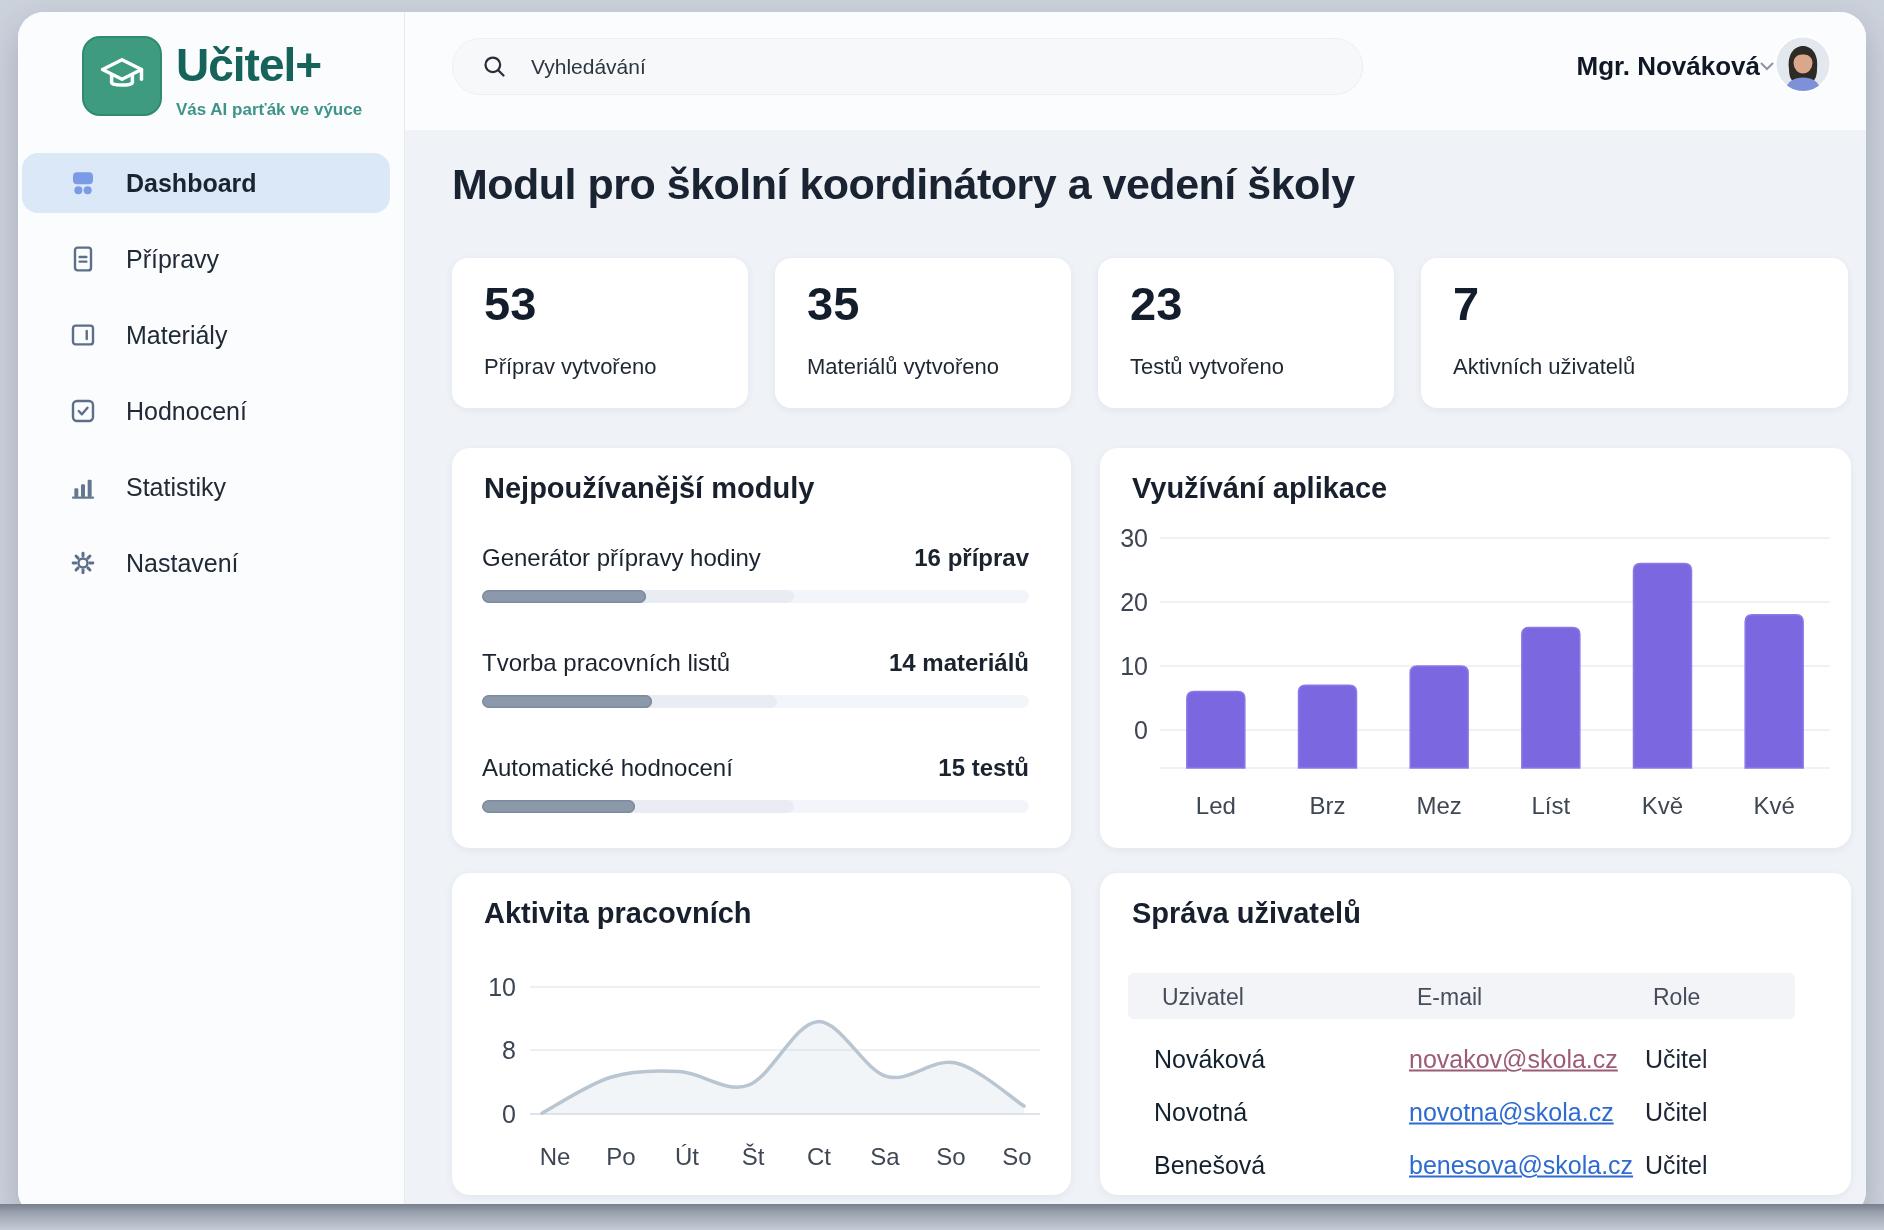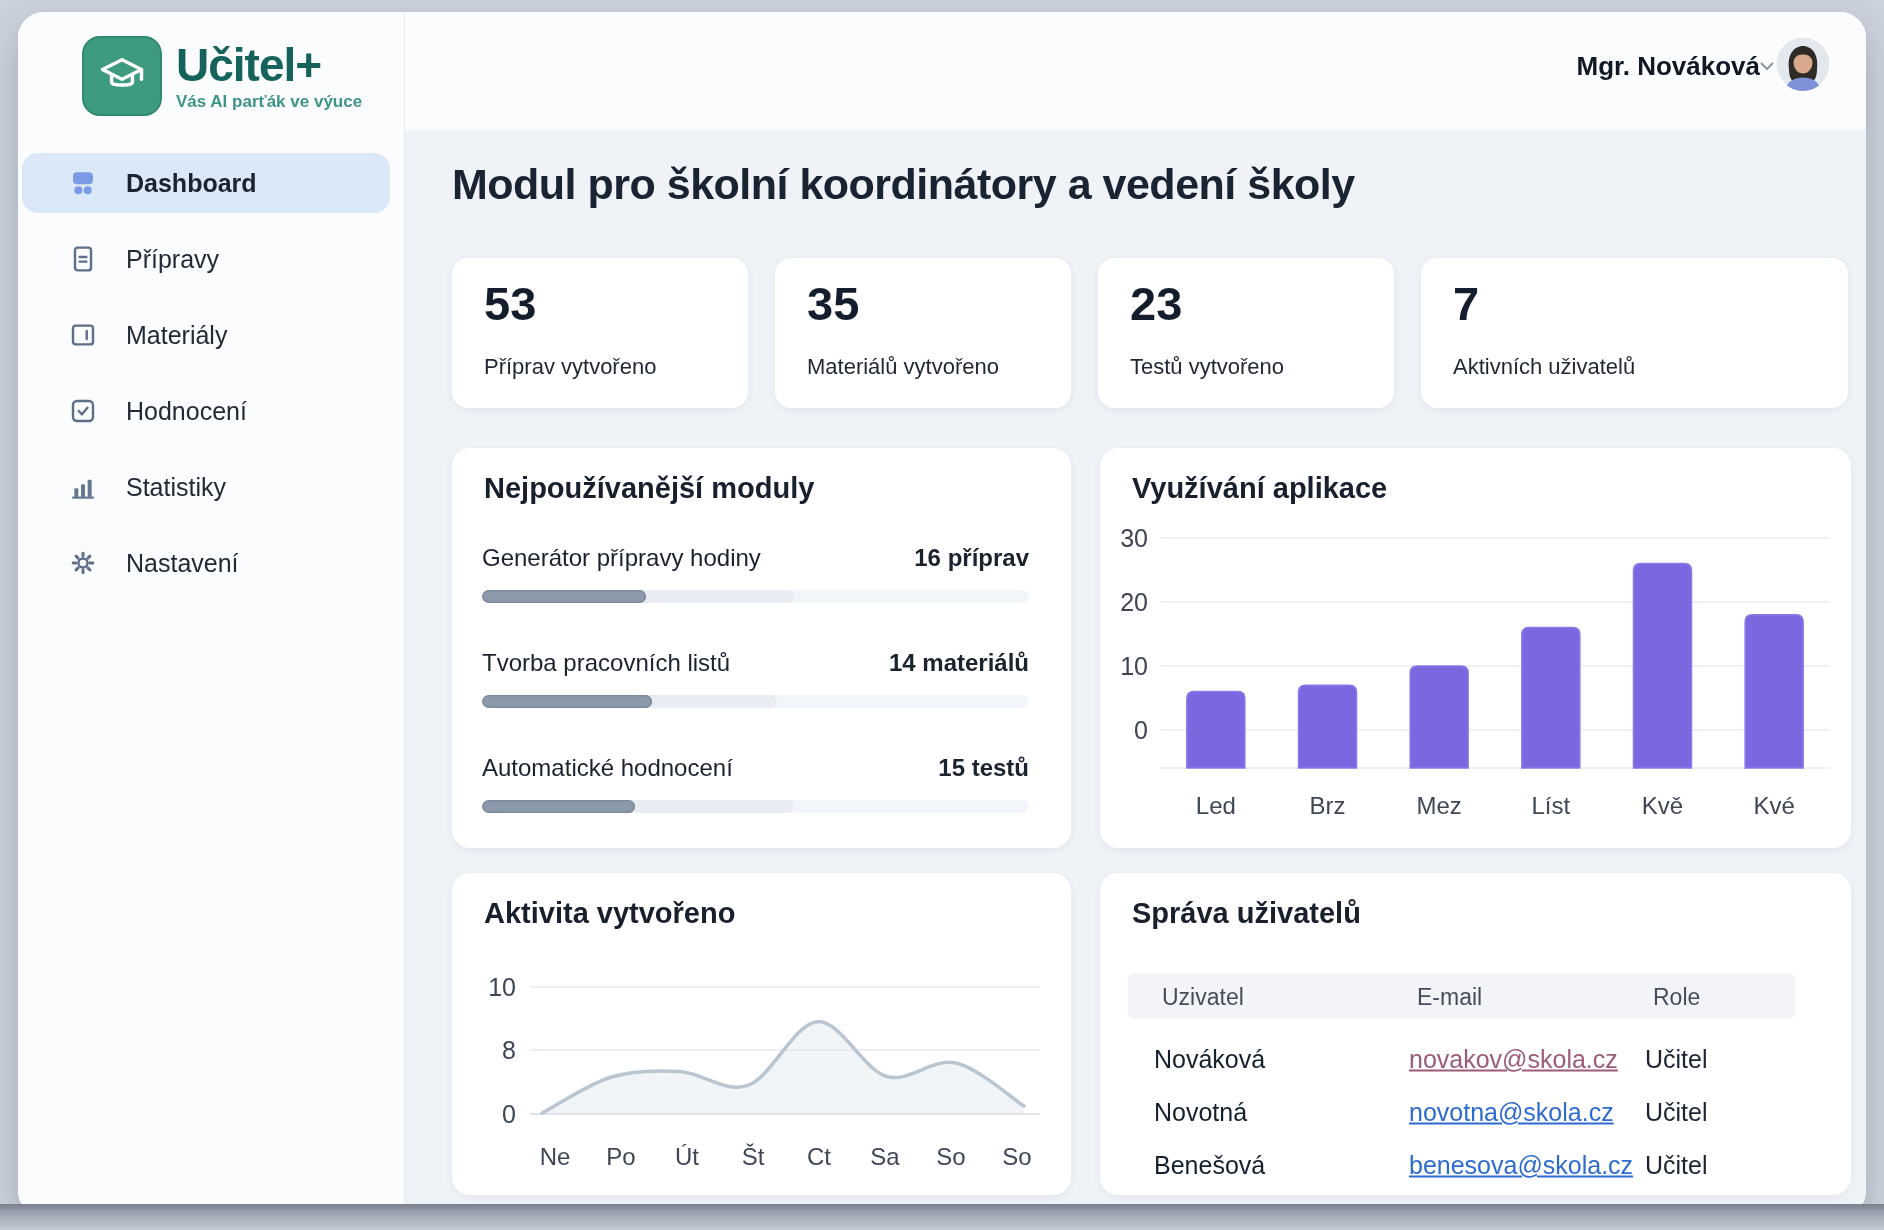--- a/index.html
+++ b/index.html
@@ -8,21 +8,21 @@
     background:#fafbfd;border-radius:26px;box-shadow:0 14px 34px rgba(28,40,60,.22);overflow:hidden;}
   .bottom-strip{position:absolute;left:0;top:1204px;width:1884px;height:26px;z-index:9;
     background:linear-gradient(180deg,#77808c 0%,#9aa3af 35%,#c6ccd6 100%);}
   
   .sidebar{position:absolute;left:0;top:0;width:386px;height:100%;background:#fbfcfe;border-right:1px solid #e7ebf1;}
   .logo{position:absolute;left:64px;top:24px;display:flex;align-items:flex-start;}
   .logo-box{width:76px;height:76px;border-radius:18px;background:#3f9b80;border:2px solid #2f8a70;
     display:flex;align-items:center;justify-content:center;}
   .logo-text-wrap{margin-left:14px;padding-top:6px;}
   .logo-name{font-size:46px;font-weight:800;color:#15635a;letter-spacing:-1px;line-height:46px;}
-  .logo-tagline{font-size:17px;font-weight:600;color:#3f948a;margin-top:4px;}
+  .logo-tagline{font-size:17px;font-weight:600;color:#3f948a;margin-top:12px;}
   .nav{position:absolute;left:0;top:141px;width:100%;}
   .nav-item{position:relative;height:60px;margin:0 14px 16px 4px;border-radius:16px;
     display:flex;align-items:center;cursor:pointer;}
   .nav-item.active{background:#dbe8f8;}
   .nav-icon{position:absolute;left:44px;width:34px;height:34px;display:flex;align-items:center;justify-content:center;}
   .nav-label{position:absolute;left:104px;font-size:25px;font-weight:500;color:#222a36;}
   .nav-item.active .nav-label{font-weight:600;color:#1b2330;}
   
   .main-bg{position:absolute;left:387px;top:0;right:0;bottom:0;background:#eff2f7;}
   .header-band{position:absolute;left:387px;top:0;right:0;height:118px;background:#fbfcfe;}
@@ -153,20 +153,27 @@
               <path d="M12 4.6 L12 6.8" transform="rotate(225 12 12)"></path>
               <path d="M12 4.6 L12 6.8" transform="rotate(270 12 12)"></path>
               <path d="M12 4.6 L12 6.8" transform="rotate(315 12 12)"></path>
             </svg>
           </span>
           <span class="nav-label">Nastavení</span>
         </div>
       </div>
   </div>
 
+  <div class="search">
+    <svg width="27" height="27" viewBox="0 0 24 24" fill="none" stroke="#262e3a" stroke-width="2" stroke-linecap="round">
+      <circle cx="10.5" cy="10.5" r="6.5"></circle>
+        <path d="M15.3 15.3 L20 20"></path>
+    </svg>
+    <input readonly="" value="Vyhledávání" style="">
+  </div>
   <div class="userbox">
     <span class="user-name">Mgr. Nováková</span>
     <svg width="14" height="9" viewBox="0 0 14 9" fill="none" stroke="#8b95a3" stroke-width="2" stroke-linecap="round">
         <path d="M1.5 1.5 L7 7 L12.5 1.5"></path>
       </svg>
     <span>
       <svg width="58" height="58" viewBox="0 0 58 58">
         <defs>
             <clipPath id="av">
               <circle cx="29" cy="29" r="27"></circle>
@@ -256,21 +263,21 @@
           <path d="M 421.8333333333333 320 L 421.8333333333333 186.6 Q 421.8333333333333 179.6 428.8333333333333 179.6 L 472.8333333333333 179.6 Q 479.8333333333333 179.6 479.8333333333333 186.6 L 479.8333333333333 320 Z" fill="#7b68e1" stroke="#8a79e8" stroke-width="1.5"></path>
           <text x="450.8333333333333" y="366" text-anchor="middle" font-size="24" fill="#3f4754" font-family="inherit">Líst</text>
           <path d="M 533.5 320 L 533.5 122.6 Q 533.5 115.6 540.5 115.6 L 584.5 115.6 Q 591.5 115.6 591.5 122.6 L 591.5 320 Z" fill="#7b68e1" stroke="#8a79e8" stroke-width="1.5"></path>
           <text x="562.5" y="366" text-anchor="middle" font-size="24" fill="#3f4754" font-family="inherit">Kvě</text>
           <path d="M 645.1666666666666 320 L 645.1666666666666 173.8 Q 645.1666666666666 166.8 652.1666666666666 166.8 L 696.1666666666666 166.8 Q 703.1666666666666 166.8 703.1666666666666 173.8 L 703.1666666666666 320 Z" fill="#7b68e1" stroke="#8a79e8" stroke-width="1.5"></path>
           <text x="674.1666666666666" y="366" text-anchor="middle" font-size="24" fill="#3f4754" font-family="inherit">Kvé</text>
         </svg>
     </div>
 
     <div class="card card-line">
-      <div class="card-title">Aktivita vytvořeno</div>
+      <div class="card-title">Aktivita pracovních</div>
       <svg class="chart-svg" id="line-svg" width="619" height="322" viewBox="0 0 619 322">
           <line x1="78" y1="241" x2="588" y2="241" stroke="#dfe4ea" stroke-width="2"></line>
           <text x="64" y="250" text-anchor="end" font-size="25" fill="#3d4553" font-family="inherit">0</text>
           <line x1="78" y1="177" x2="588" y2="177" stroke="#eceff4" stroke-width="2"></line>
           <text x="64" y="186" text-anchor="end" font-size="25" fill="#3d4553" font-family="inherit">8</text>
           <line x1="78" y1="114" x2="588" y2="114" stroke="#eceff4" stroke-width="2"></line>
           <text x="64" y="123" text-anchor="end" font-size="25" fill="#3d4553" font-family="inherit">10</text>
           <path d="M 90 240.2 C 101.47619047619048 234.2, 135.9047619047619 211.13333333333333, 158.85714285714286 204.2 C 181.80952380952382 197.26666666666665, 204.76190476190476 197.26666666666665, 227.71428571428572 198.6 C 250.66666666666669 199.93333333333334, 273.6190476190476 220.52499999999998, 296.57142857142856 212.2 C 319.5238095238095 203.875, 342.4761904761905 150.11666666666665, 365.42857142857144 148.64999999999998 C 388.3809523809524 147.1833333333333, 411.3333333333333 196.54166666666666, 434.2857142857143 203.4 C 457.23809523809524 210.25833333333335, 480.1904761904762 184.86666666666667, 503.14285714285717 189.8 C 526.0952380952381 194.73333333333335, 560.5238095238095 225.8, 572 233 L 572 241 L 90 241 Z" fill="rgba(203,214,226,0.25)" stroke="none"></path>
           <path d="M 90 240.2 C 101.47619047619048 234.2, 135.9047619047619 211.13333333333333, 158.85714285714286 204.2 C 181.80952380952382 197.26666666666665, 204.76190476190476 197.26666666666665, 227.71428571428572 198.6 C 250.66666666666669 199.93333333333334, 273.6190476190476 220.52499999999998, 296.57142857142856 212.2 C 319.5238095238095 203.875, 342.4761904761905 150.11666666666665, 365.42857142857144 148.64999999999998 C 388.3809523809524 147.1833333333333, 411.3333333333333 196.54166666666666, 434.2857142857143 203.4 C 457.23809523809524 210.25833333333335, 480.1904761904762 184.86666666666667, 503.14285714285717 189.8 C 526.0952380952381 194.73333333333335, 560.5238095238095 225.8, 572 233" fill="none" stroke="#b9c5d1" stroke-width="3.5" stroke-linecap="round"></path>
           <text x="103" y="292" text-anchor="middle" font-size="24" fill="#3f4754" font-family="inherit">Ne</text>

